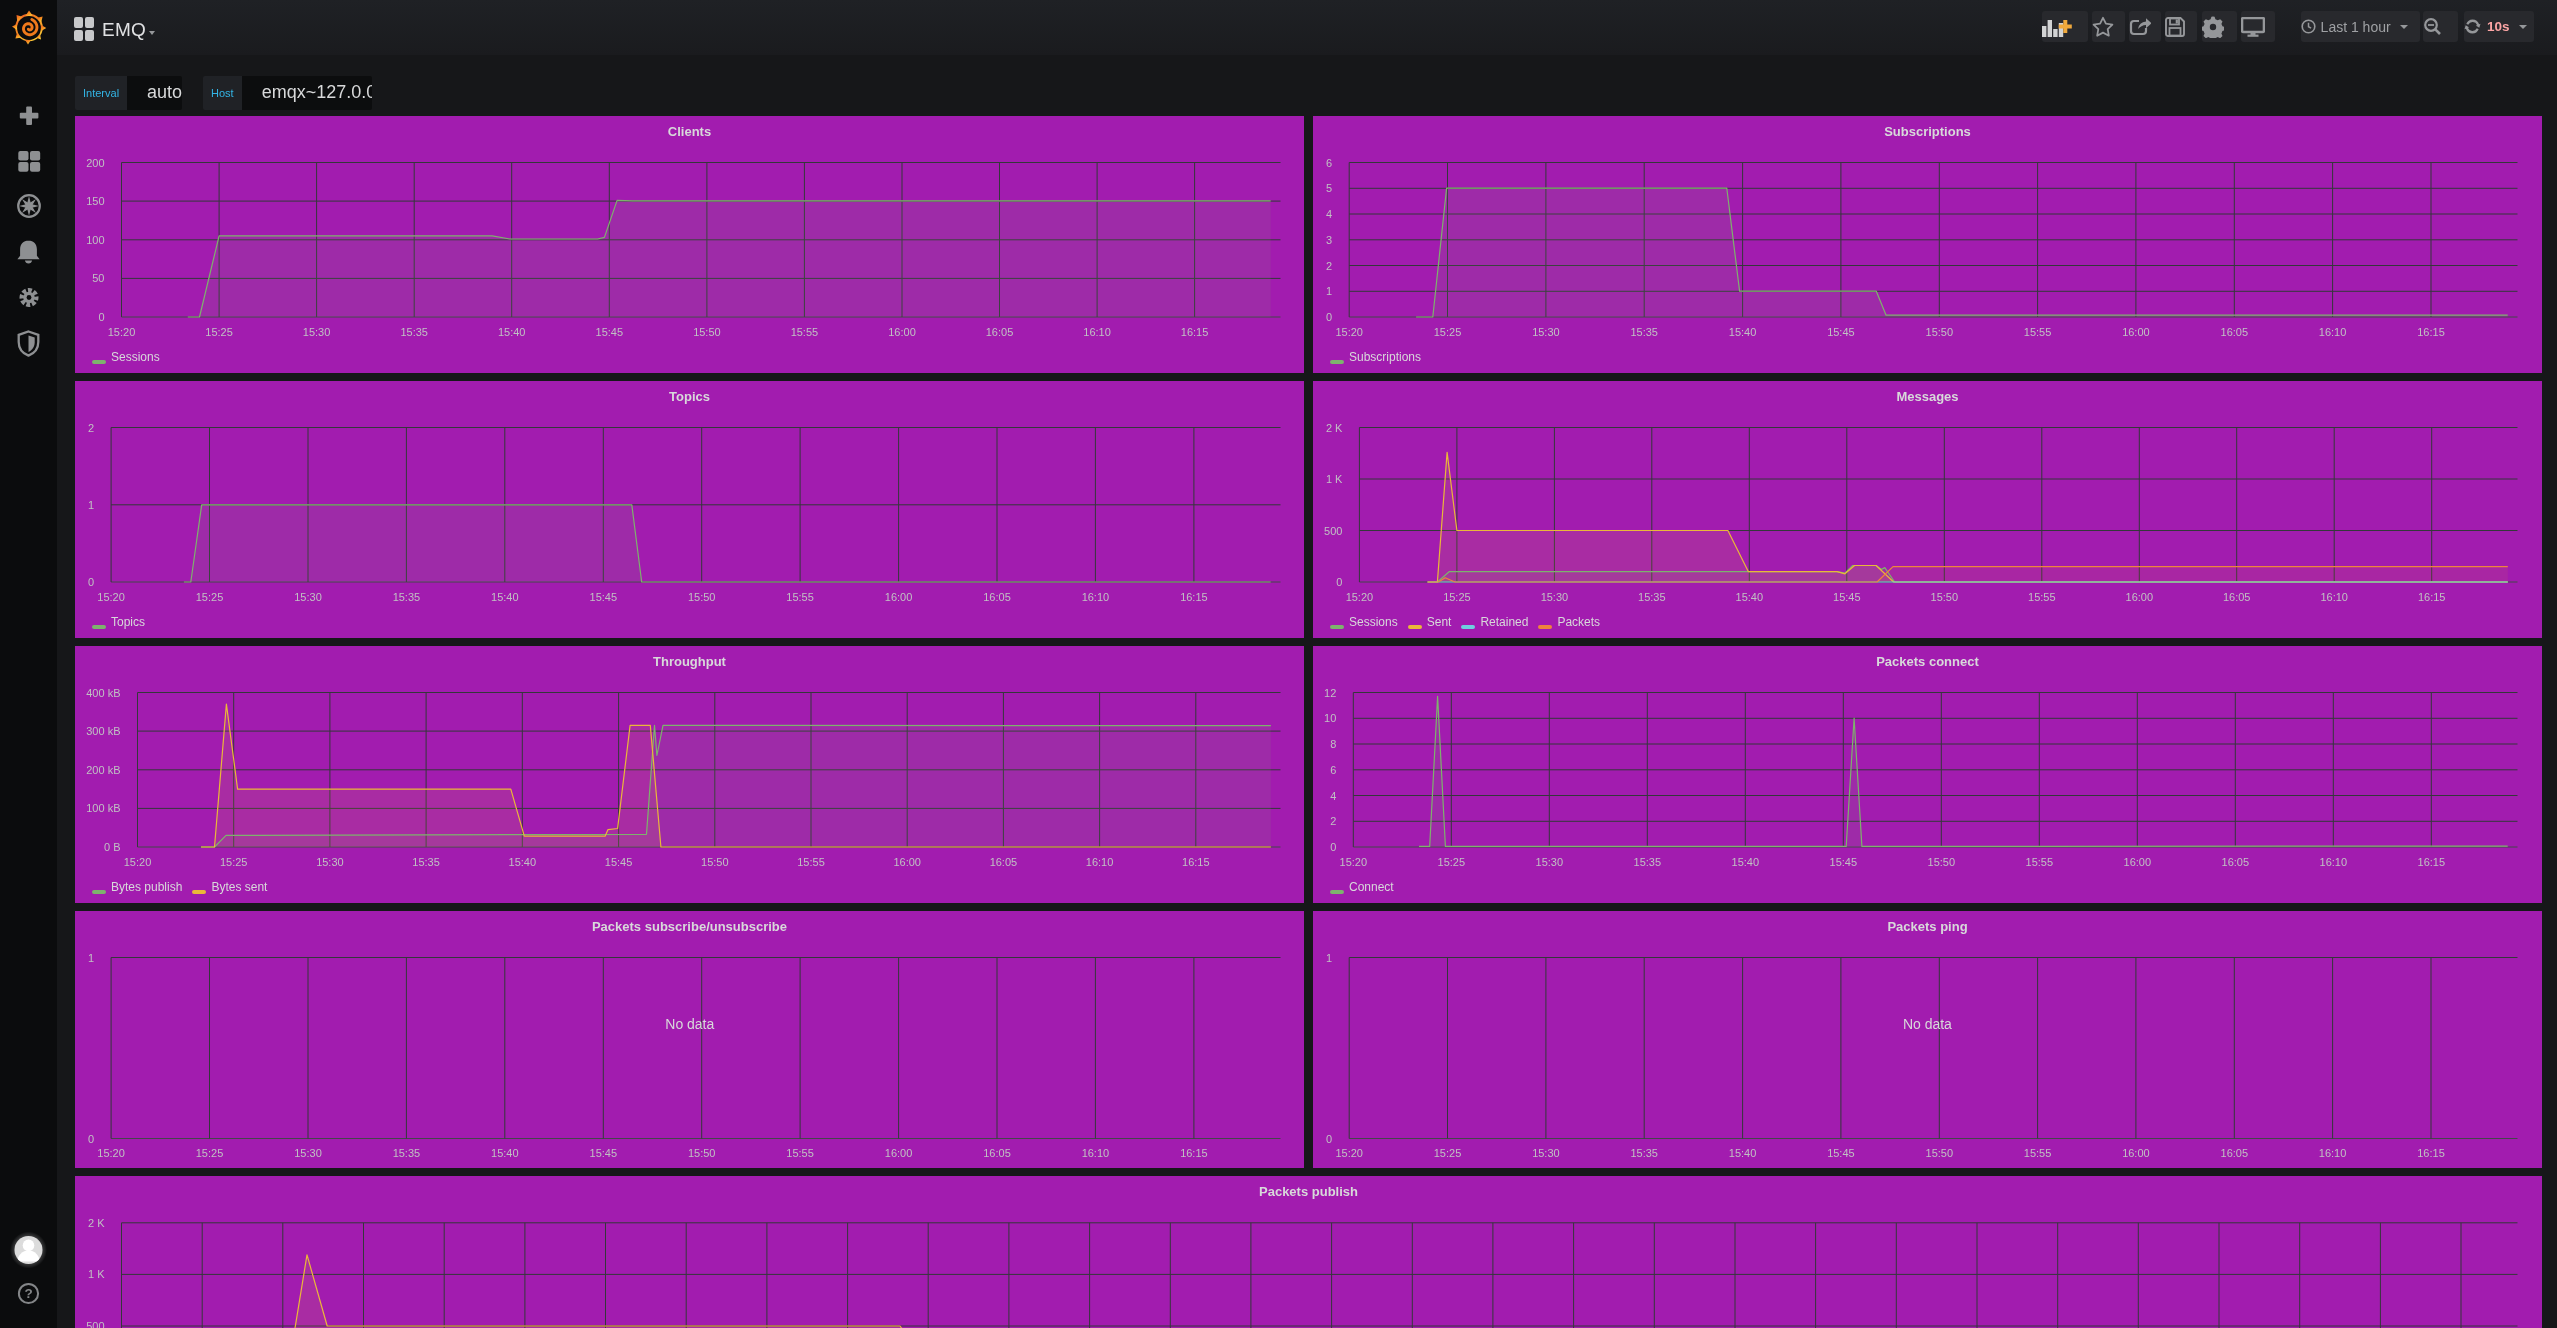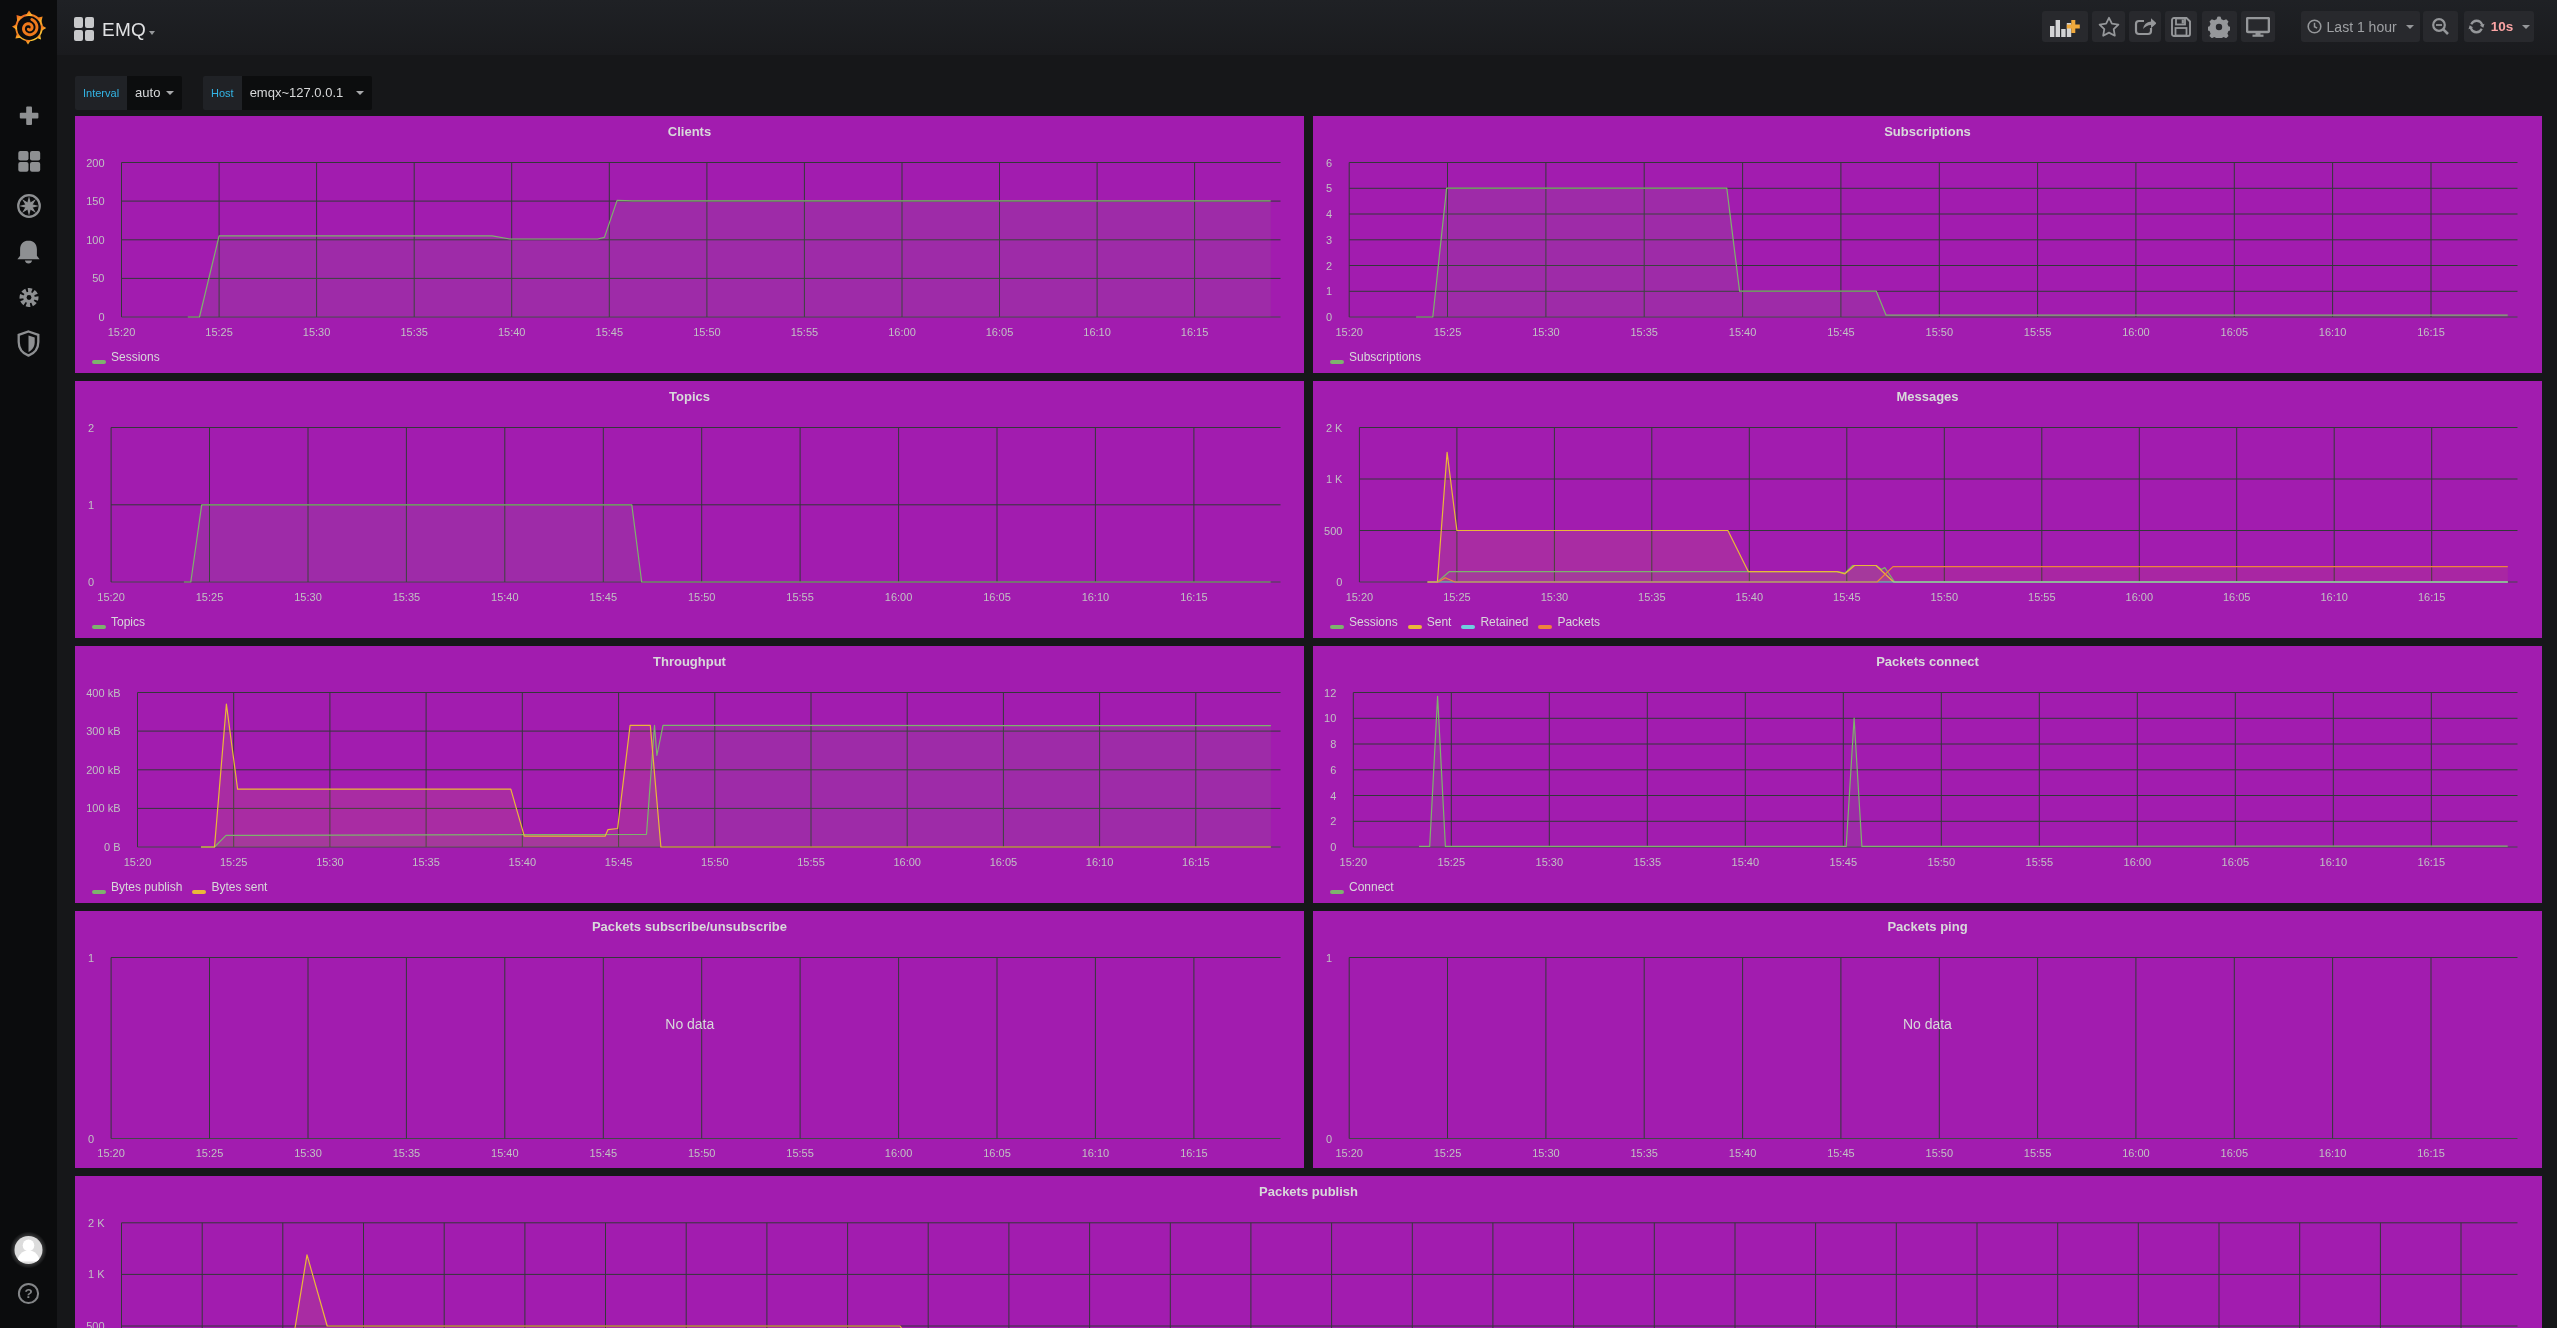--- a/index.html
+++ b/index.html
@@ -1,35 +1,35 @@
 <!DOCTYPE html>
 <html><head><meta charset="utf-8"><title>EMQ - Grafana</title>
 <style>
 * { margin:0; padding:0; box-sizing:border-box; }
 html,body { width:2557px; height:1328px; overflow:hidden; background:#161719;
   font-family:"Liberation Sans", sans-serif; }
 #sidebar { position:absolute; left:0; top:0; width:57px; height:1328px; background:#0b0c0d; z-index:5; }
 #navbar { position:absolute; left:0; top:0; width:2557px; height:55px;
   background:linear-gradient(#1f2125, #1a1b1e); }
 .nbtn { position:absolute; top:11px; height:31px; background:#28292d; border-radius:3px;
-  display:flex; align-items:center; justify-content:center; }
+  display:flex; align-items:center; justify-content:flex-start; }
 .panel { position:absolute; background:#a21caf; }
 .panel svg { position:absolute; left:0; top:0; }
 text.t { font:700 13px "Liberation Sans"; fill:#d8d9da; text-anchor:middle; }
 text.a { font:11px "Liberation Sans"; fill:#c0c1c3; }
 text.nd { font:14px "Liberation Sans"; fill:#d8d9da; }
 .legend { position:absolute; left:17.5px; top:233.5px; display:flex; align-items:flex-end;
   font-size:12px; color:#d8d9da; white-space:nowrap; }
 .lk { width:14px; height:4px; border-radius:2px; margin-right:5px; display:inline-block; }
 .lt { margin-right:10px; }
 .vwidget { position:absolute; height:33.5px; display:flex; border-radius:2px; overflow:hidden; }
 .vlabel { background:#202226; color:#33b5e5; font-size:11px; font-weight:500; display:flex;
   align-items:center; padding:0 8px; }
-.vval { background:#0c0d0e; color:#d8d9da; font-size:13px; display:flex; align-items:center;
-  justify-content:space-between; padding:0 8px; }
+.vval { background:#0c0d0e; color:#d8d9da; font-size:18px; display:flex; align-items:center;
+  justify-content:space-between; padding:0 20px; }
 .vcaret { width:0; height:0; border-left:4px solid transparent; border-right:4px solid transparent;
   border-top:4px solid #a8a9ab; margin-left:6px; }
 </style></head>
 <body>
 <div id="navbar">
     <svg style="position:absolute;left:74px;top:17px" width="20" height="24" viewBox="0 0 20 24" fill="#c7c8ca">
 <rect x="0" y="0" width="9" height="11" rx="2"></rect>
       <rect x="11" y="0" width="9" height="11" rx="2"></rect>
 <rect x="0" y="13" width="9" height="11" rx="2"></rect>
       <rect x="11" y="13" width="9" height="11" rx="2"></rect>

